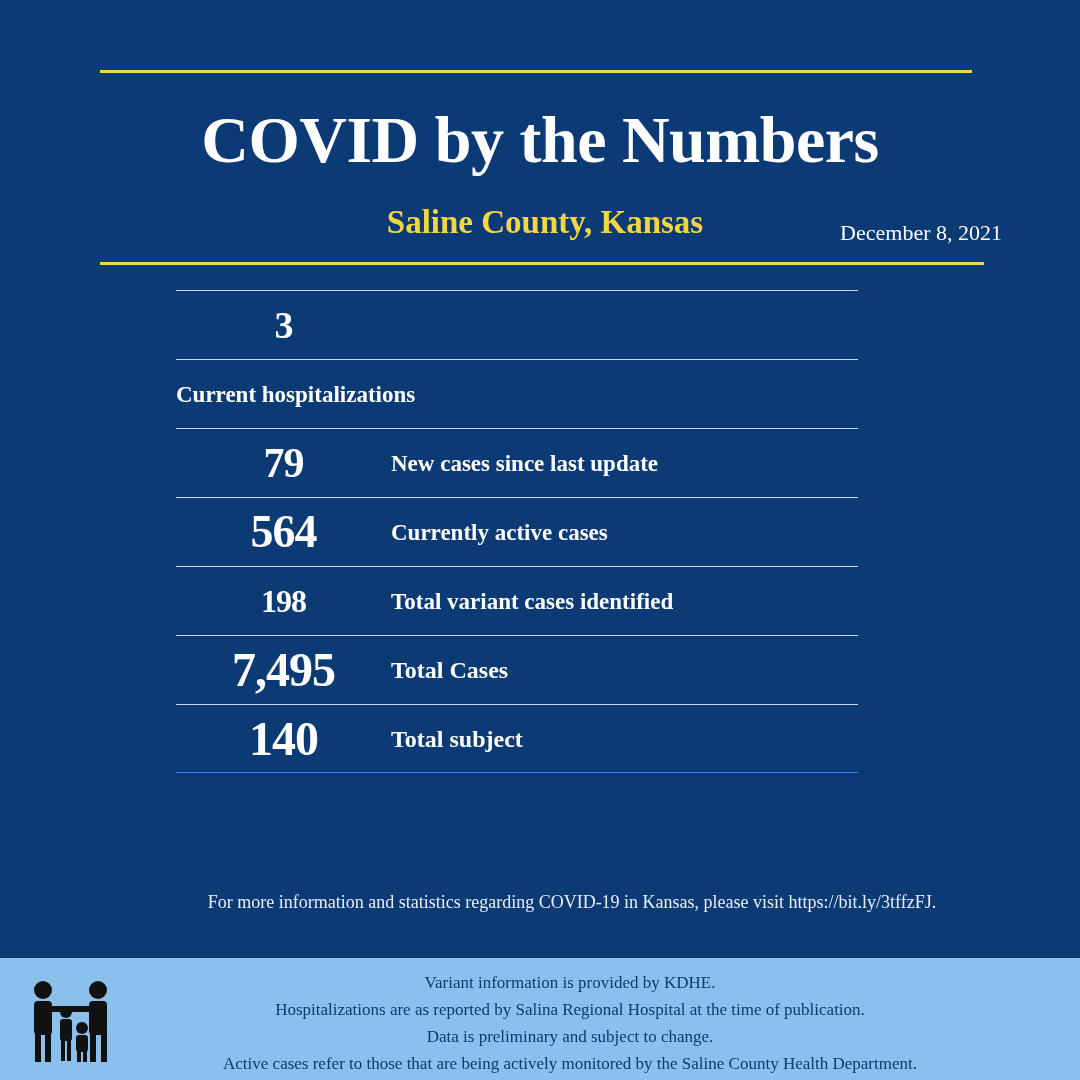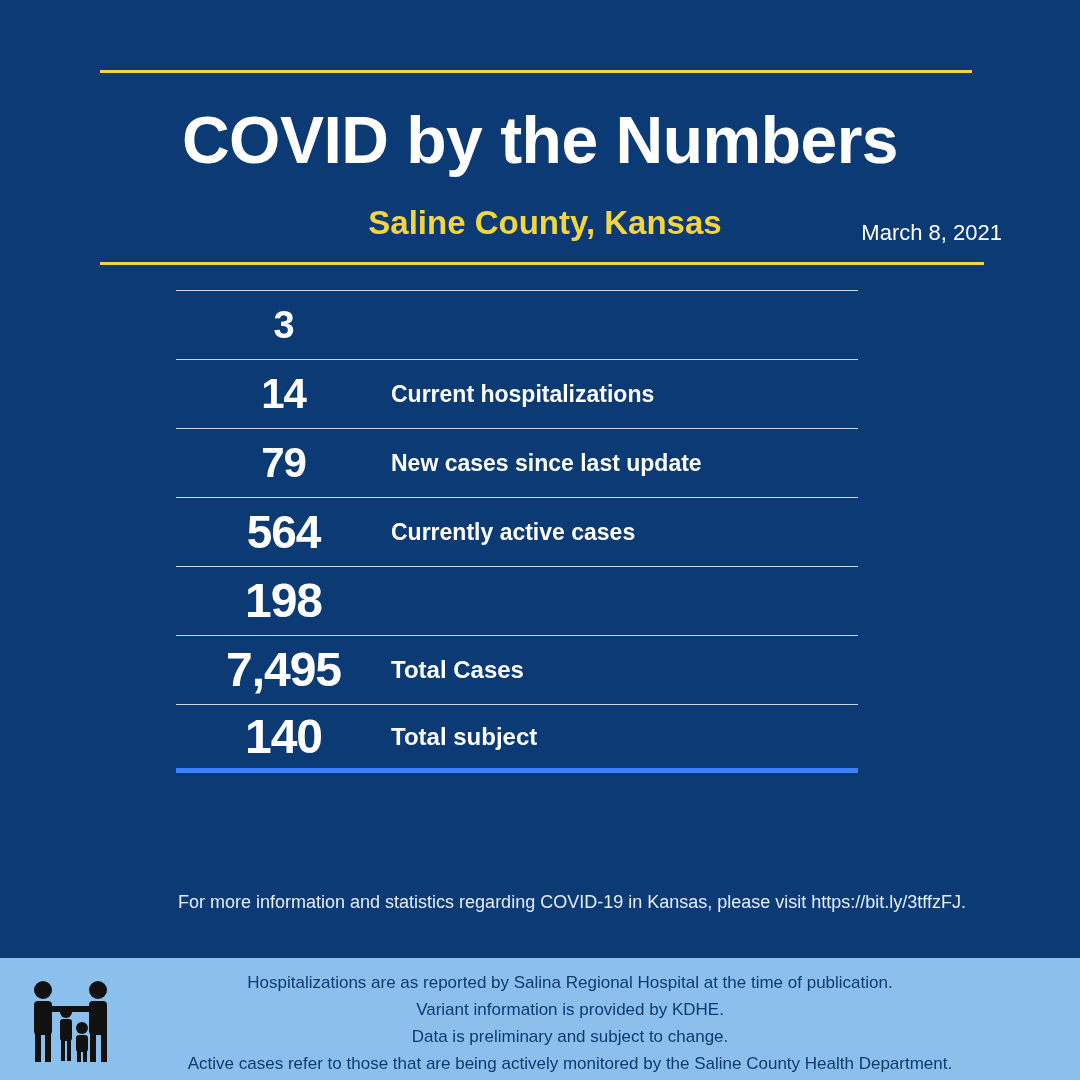--- a/index.html
+++ b/index.html
@@ -12,20 +12,21 @@
     background: #0b3a75;
     font-family: "Liberation Sans", sans-serif;
     overflow: hidden;
     position: relative;
   }
   .page {
     position: relative;
     width: 1080px;
     height: 1080px;
     background: #0b3a75;
+    font-family: Liberation Serif, serif;
   }
 
   
   .rule-top {
     position: absolute;
     left: 100px;
     top: 70px;
     width: 872px;
     height: 3px;
     background: #f2d541;
@@ -80,21 +81,21 @@
   }
   .stat-row {
     position: relative;
     display: flex;
     align-items: center;
     border-top: 1px solid #c9d6e6;
     height: 69px;
     box-sizing: border-box;
   }
   .stat-row:last-child {
-    border-bottom: 5px solid #3b82f6;
+    border-bottom: 1px solid #3b82f6;
   }
   .stat-value {
     color: #ffffff;
     font-size: 44px;
     font-weight: bold;
     width: 215px;
     text-align: center;
     line-height: 1;
     letter-spacing: -1px;
   }
@@ -102,21 +103,21 @@
     color: #ffffff;
     font-size: 23px;
     font-weight: bold;
     line-height: 1;
   }
   
   .stats .stat-row:nth-child(1) .stat-value { font-size: 38px; }
   .stats .stat-row:nth-child(2) .stat-value { font-size: 42px; }
   .stats .stat-row:nth-child(3) .stat-value { font-size: 42px; }
   .stats .stat-row:nth-child(4) .stat-value { font-size: 46px; }
-  .stats .stat-row:nth-child(5) .stat-value { font-size: 48px; }
+  .stats .stat-row:nth-child(5) .stat-value { font-size: 32px; }
   .stats .stat-row:nth-child(6) .stat-value { font-size: 48px; }
   .stats .stat-row:nth-child(7) .stat-value { font-size: 48px; }
   .stats .stat-row:nth-child(8) .stat-value { font-size: 48px; }
 
   .stats .stat-row:nth-child(6) .stat-label,
   .stats .stat-row:nth-child(7) .stat-label,
   .stats .stat-row:nth-child(8) .stat-label { font-size: 24px; }
 
   
   .links {
@@ -160,47 +161,47 @@
 </style>
 </head>
 <body>
 
 <div class="page">
 
   <div class="rule-top"></div>
 
   <div class="title">COVID by the Numbers</div>
   <div class="subtitle">Saline County, Kansas</div>
-  <div class="date">March 8, 2021</div>
+  <div class="date">December 8, 2021</div>
 
   <div class="rule-mid"></div>
 
   <div class="stats">
 
     <div class="stat-row">
       <div class="stat-value">3</div>
     </div>
 
     <div class="stat-row">
-      <div class="stat-value">14</div>
       <div class="stat-label">Current hospitalizations</div>
     </div>
 
     <div class="stat-row">
       <div class="stat-value">79</div>
       <div class="stat-label">New cases since last update</div>
     </div>
 
     <div class="stat-row">
       <div class="stat-value">564</div>
       <div class="stat-label">Currently active cases</div>
     </div>
 
     <div class="stat-row">
       <div class="stat-value">198</div>
+      <div class="stat-label">Total variant cases identified</div>
     </div>
 
 
     <div class="stat-row">
       <div class="stat-value">7,495</div>
       <div class="stat-label">Total Cases</div>
     </div>
 
     <div class="stat-row">
       <div class="stat-value">140</div>
@@ -236,20 +237,20 @@
           <rect x="24" y="30" width="44" height="6" rx="3"></rect>
 
           <circle cx="56" cy="52" r="6"></circle>
           <rect x="50" y="59" width="12" height="17" rx="3"></rect>
           <rect x="51" y="74" width="4" height="12"></rect>
           <rect x="57" y="74" width="4" height="12"></rect>
         </g>
       </svg>
     </div>
     <div class="footer-text">
+      <div>Variant information is provided by KDHE.</div>
       <div>Hospitalizations are as reported by Salina Regional Hospital at the time of publication.</div>
-      <div>Variant information is provided by KDHE.</div>
       <div>Data is preliminary and subject to change.</div>
       <div>Active cases refer to those that are being actively monitored by the Saline County Health Department.</div>
     </div>
   </div>
 
 </div>
 
 </body></html>

